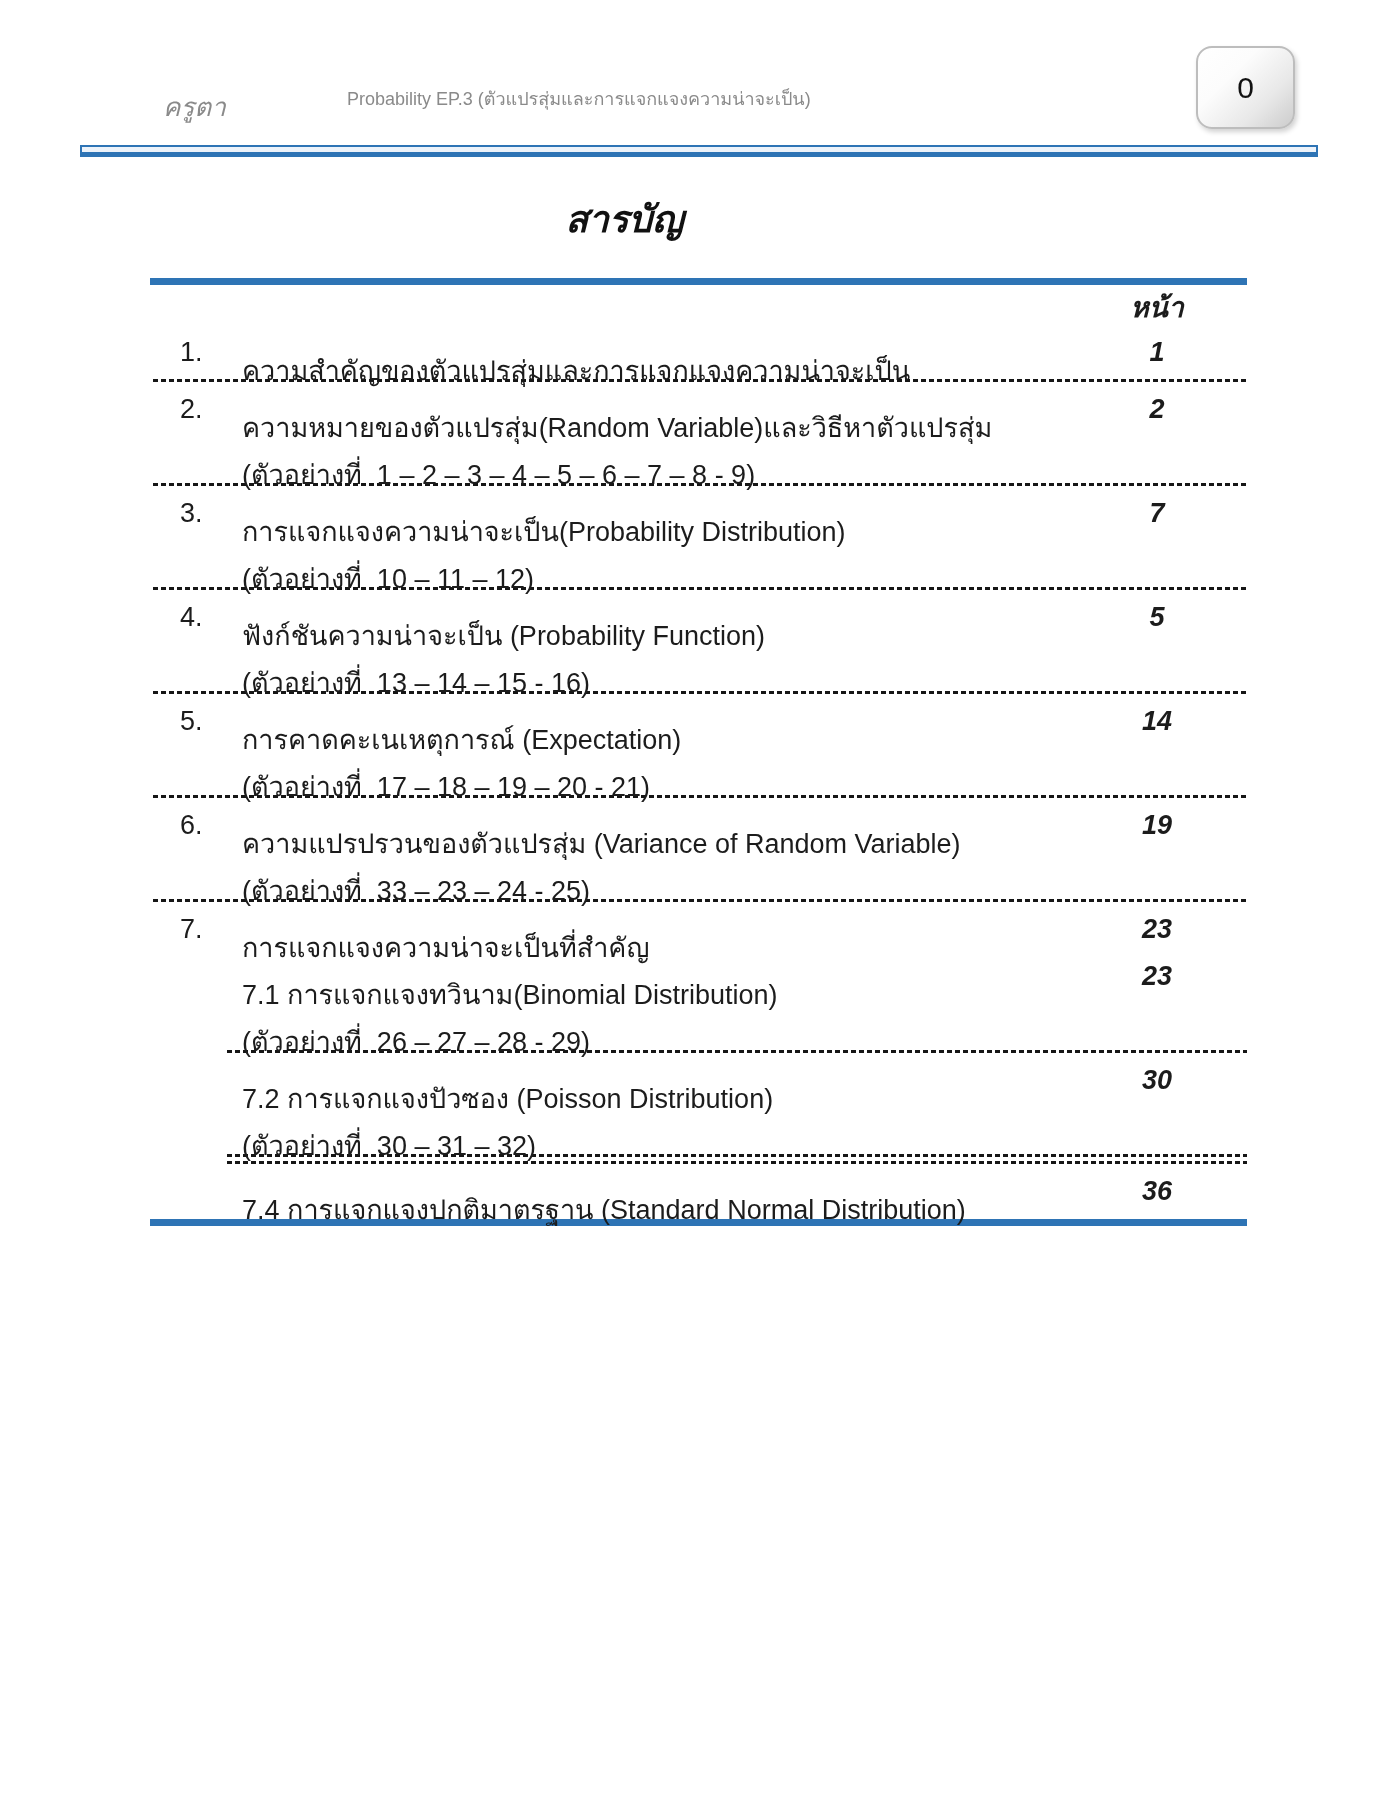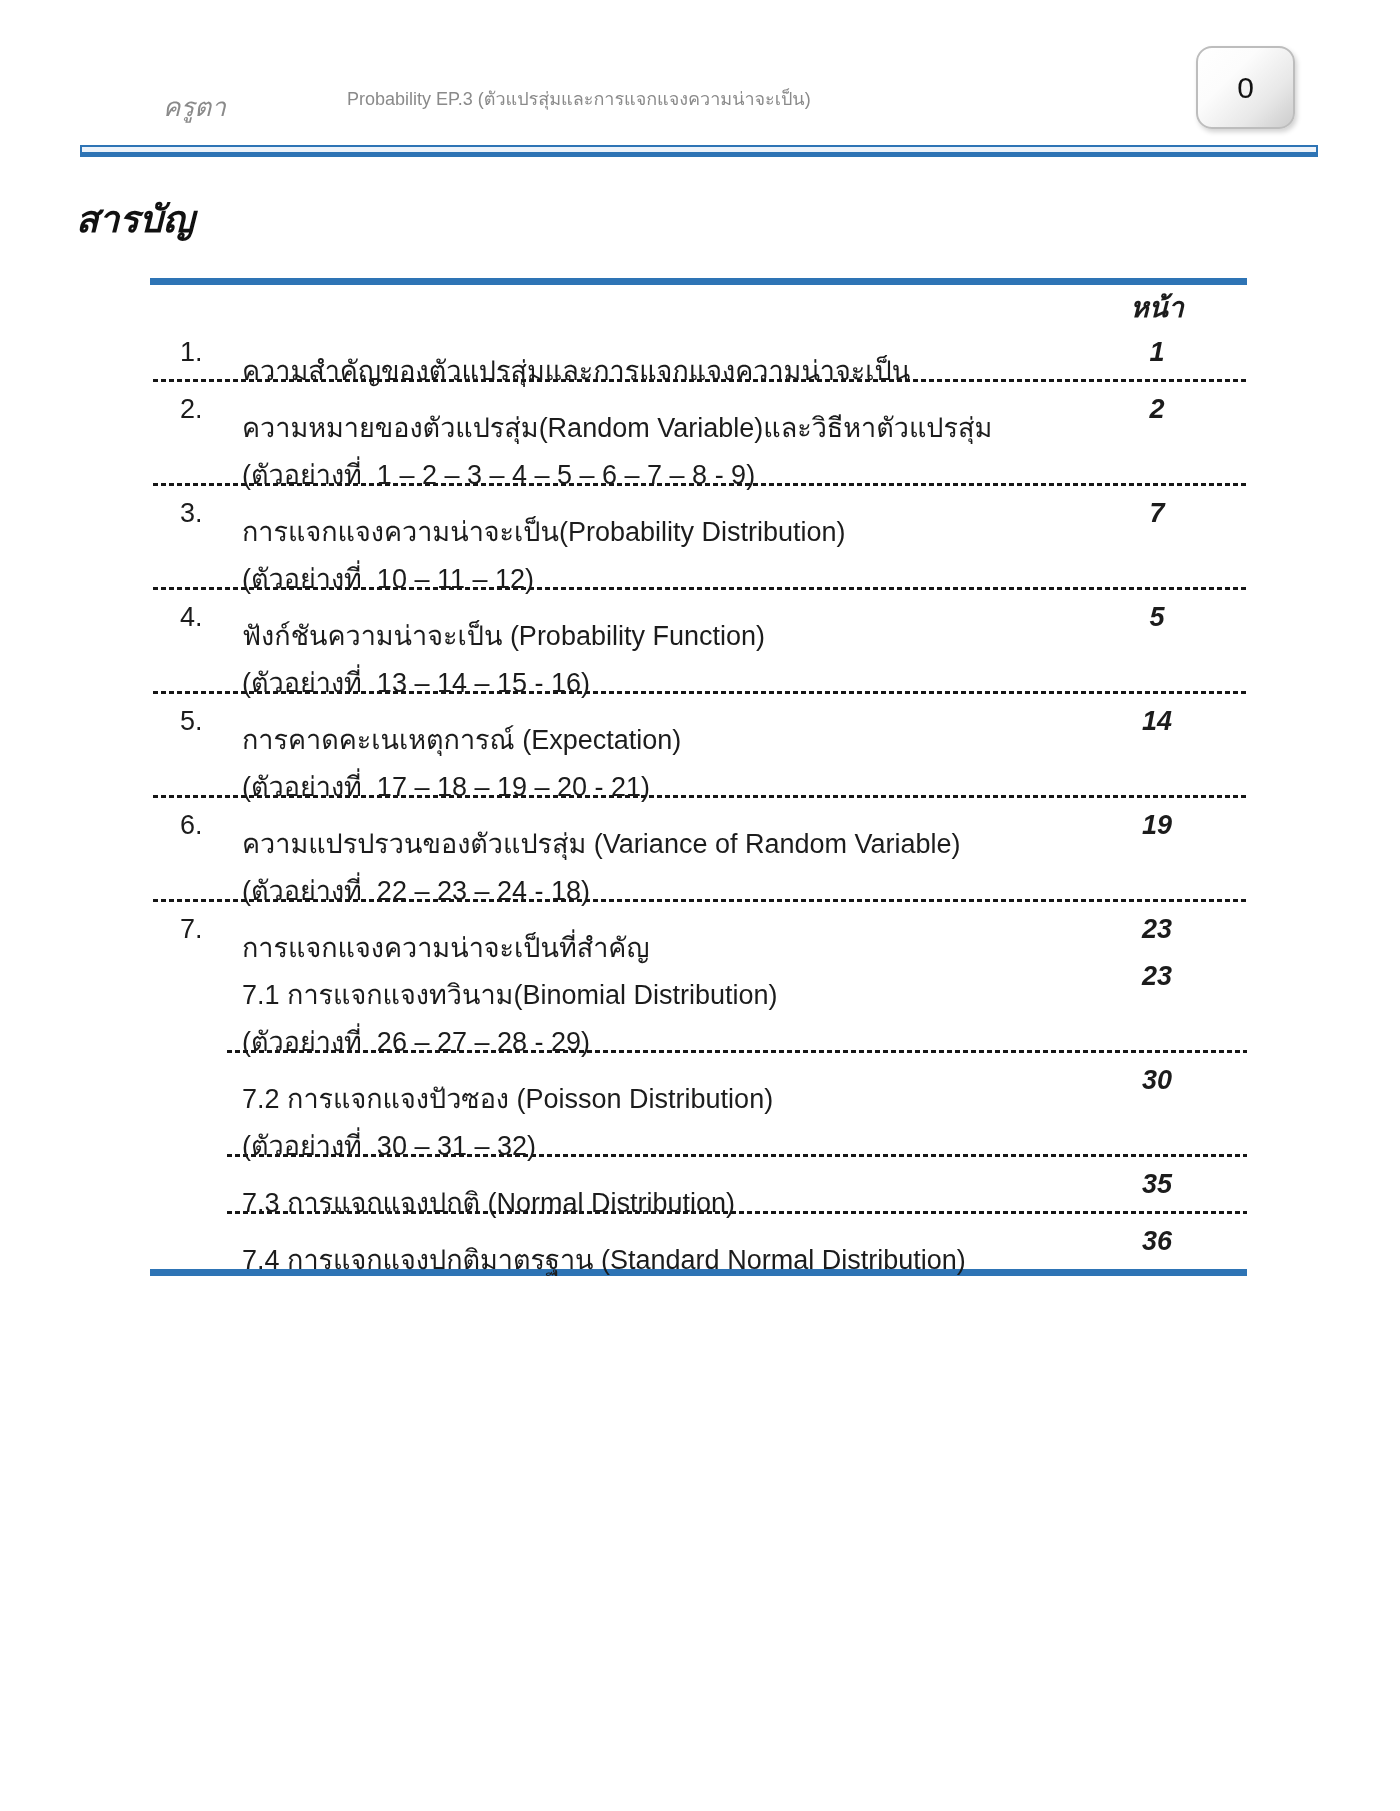--- a/index.html
+++ b/index.html
@@ -32,21 +32,21 @@
     border:2px solid #2E74B5; border-bottom-width:5px;
     background:#edf3fa;
   }
 
   
   .toc {
     position:absolute; left:150px; top:190px; width:1097px;
   }
   .toc-title {
     font-size:37px; font-weight:bold; font-style:italic;
-    text-align:left; line-height:60px; transform:translateX(-74px);
+    text-align:center; line-height:60px; transform:translateX(-74px);
     color:#111111;
   }
   .rule-top { height:7px; background:#2E74B5; margin-top:28px; }
   .rule-bottom { height:7px; background:#2E74B5; margin-top:4px; }
 
   .pagecol-header {
     display:flex; height:44px; align-items:center; padding-left:30px;
   }
   .pagecol-header .spacer { flex:1; }
   .pagecol-header .label {
@@ -148,21 +148,21 @@
     </div>
     <div class="sep"></div>
 
     <div class="trow">
       <span class="num">6.</span>
       <span class="titl">ความแปรปรวนของตัวแปรสุ่ม (Variance of Random Variable)</span>
       <span class="page">19</span>
     </div>
     <div class="trow">
       <span class="num"></span>
-      <span class="titl">(ตัวอย่างที่  22 – 23 – 24 - 18)</span>
+      <span class="titl">(ตัวอย่างที่  33 – 23 – 24 - 25)</span>
       <span class="page"></span>
     </div>
     <div class="sep"></div>
 
     <div class="trow">
       <span class="num">7.</span>
       <span class="titl">การแจกแจงความน่าจะเป็นที่สำคัญ</span>
       <span class="page">23</span>
     </div>
 
@@ -183,25 +183,20 @@
       <span class="titl">7.2 การแจกแจงปัวซอง (Poisson Distribution)</span>
       <span class="page">30</span>
     </div>
     <div class="trow">
       <span class="num"></span>
       <span class="titl">(ตัวอย่างที่  30 – 31 – 32)</span>
       <span class="page"></span>
     </div>
     <div class="sep indent"></div>
 
-    <div class="trow">
-      <span class="num"></span>
-      <span class="titl">7.3 การแจกแจงปกติ (Normal Distribution)</span>
-      <span class="page">35</span>
-    </div>
     <div class="sep indent"></div>
 
     <div class="trow">
       <span class="num"></span>
       <span class="titl">7.4 การแจกแจงปกติมาตรฐาน (Standard Normal Distribution)</span>
       <span class="page">36</span>
     </div>
 
     <div class="rule-bottom"></div>
   </div>

